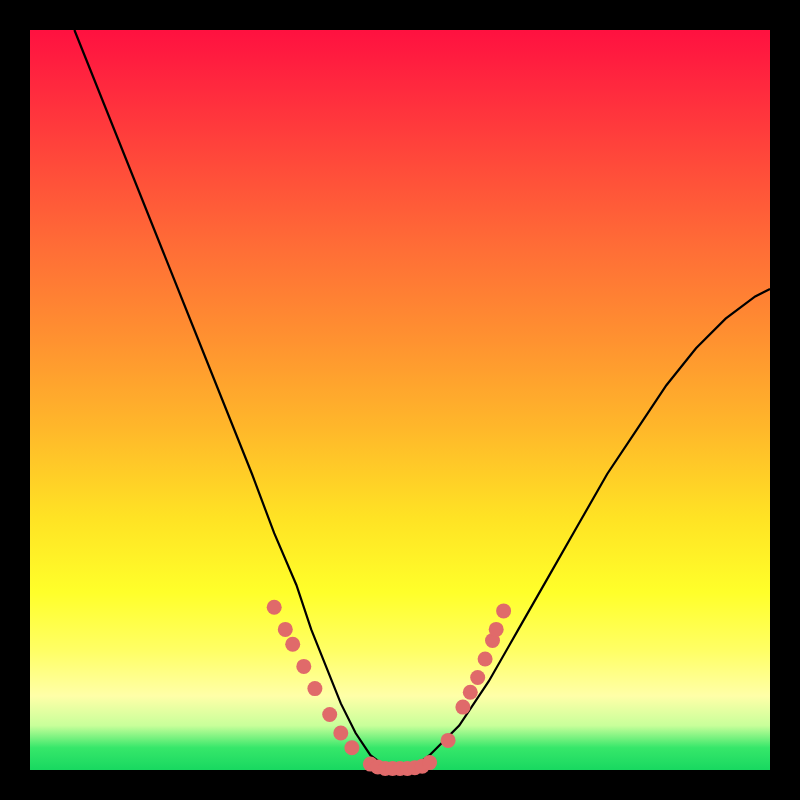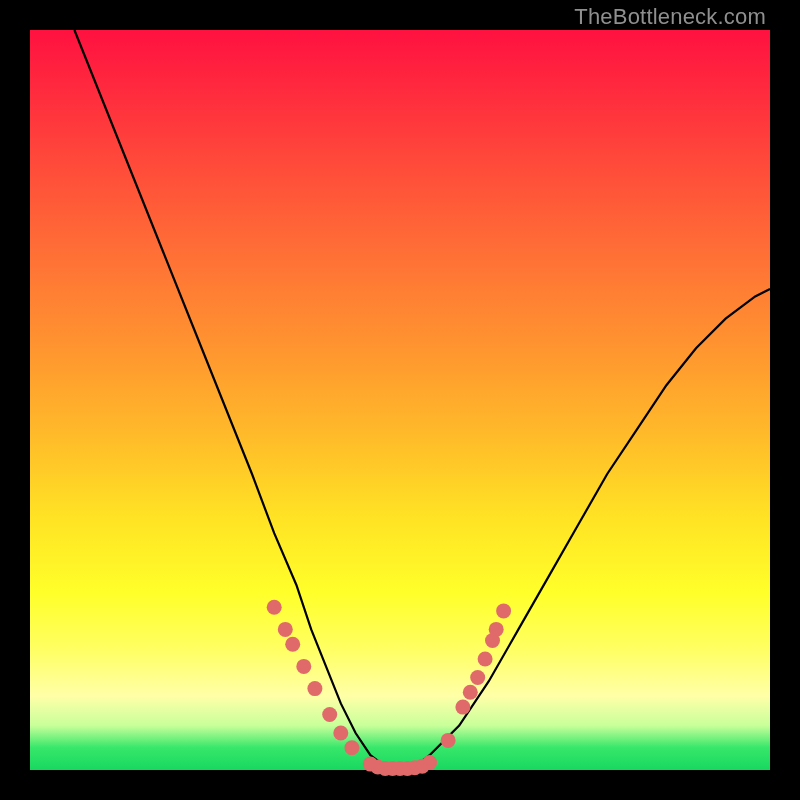--- a/index.html
+++ b/index.html
@@ -87,14 +87,13 @@
           <circle cx="432.90" cy="677.10" r="7.5" fill="#e06a6a" stroke="#cc5a5a" stroke-width="0"></circle>
           <circle cx="440.30" cy="662.30" r="7.5" fill="#e06a6a" stroke="#cc5a5a" stroke-width="0"></circle>
           <circle cx="447.70" cy="647.50" r="7.5" fill="#e06a6a" stroke="#cc5a5a" stroke-width="0"></circle>
           <circle cx="455.10" cy="629.00" r="7.5" fill="#e06a6a" stroke="#cc5a5a" stroke-width="0"></circle>
           <circle cx="462.50" cy="610.50" r="7.5" fill="#e06a6a" stroke="#cc5a5a" stroke-width="0"></circle>
           <circle cx="466.20" cy="599.40" r="7.5" fill="#e06a6a" stroke="#cc5a5a" stroke-width="0"></circle>
           <circle cx="473.60" cy="580.90" r="7.5" fill="#e06a6a" stroke="#cc5a5a" stroke-width="0"></circle>
         </g>
     </svg>
   </div>
-  <div class="watermark">TheBottleneck.com</div>
 </div>
 
 </body></html>

